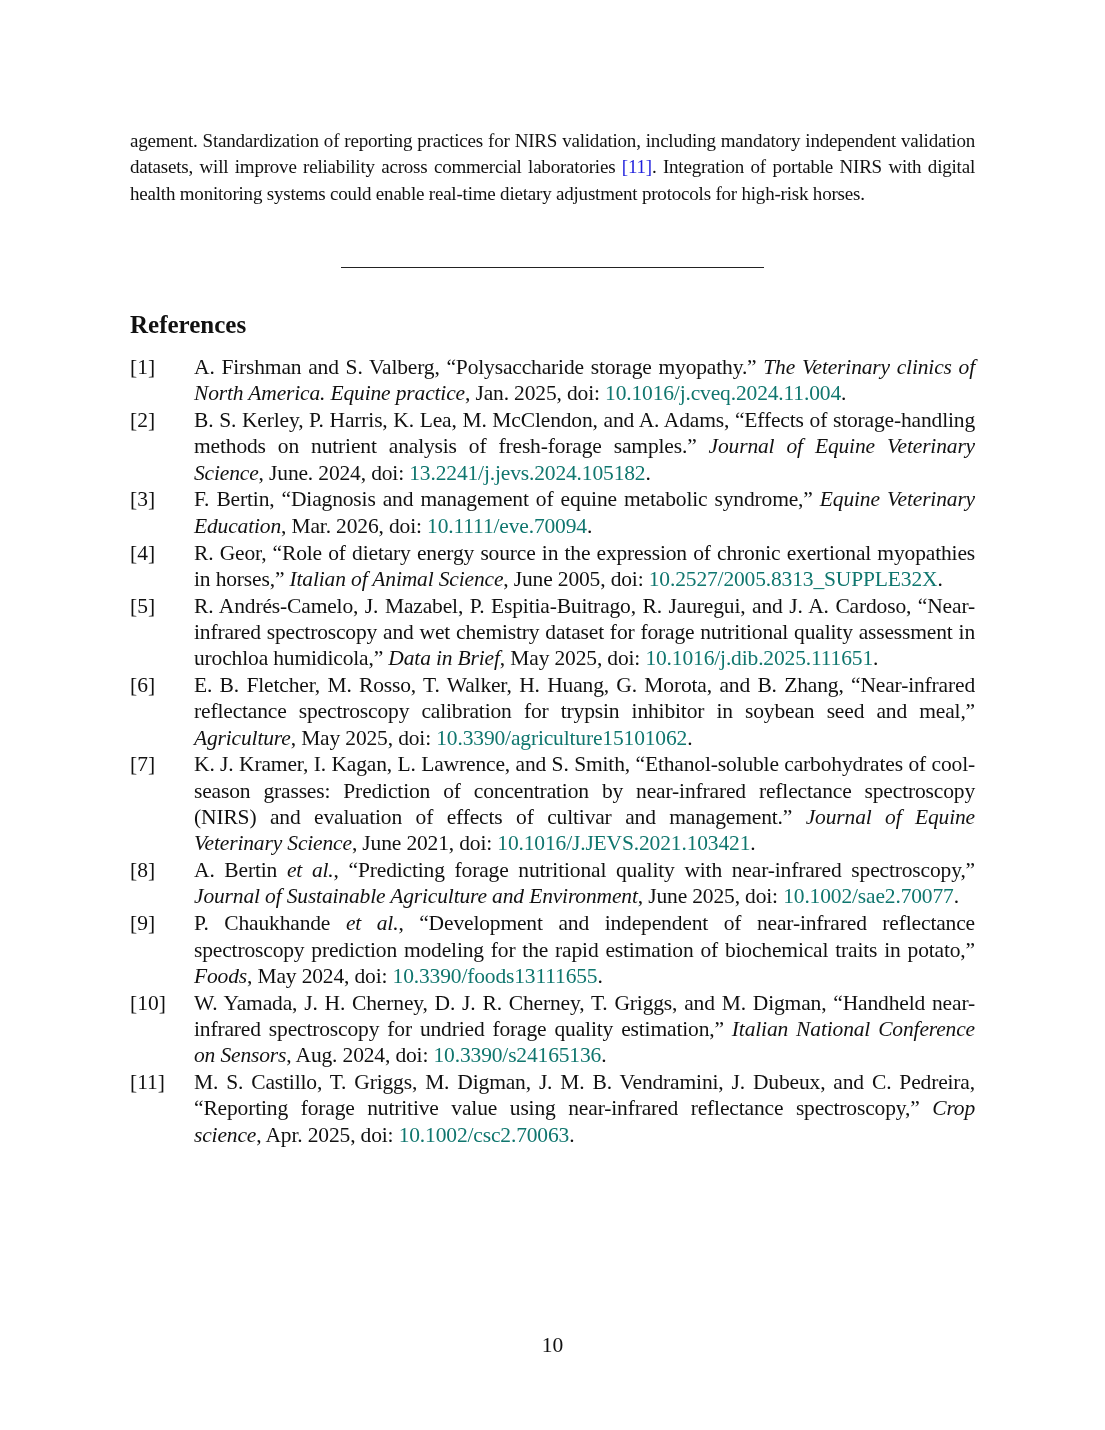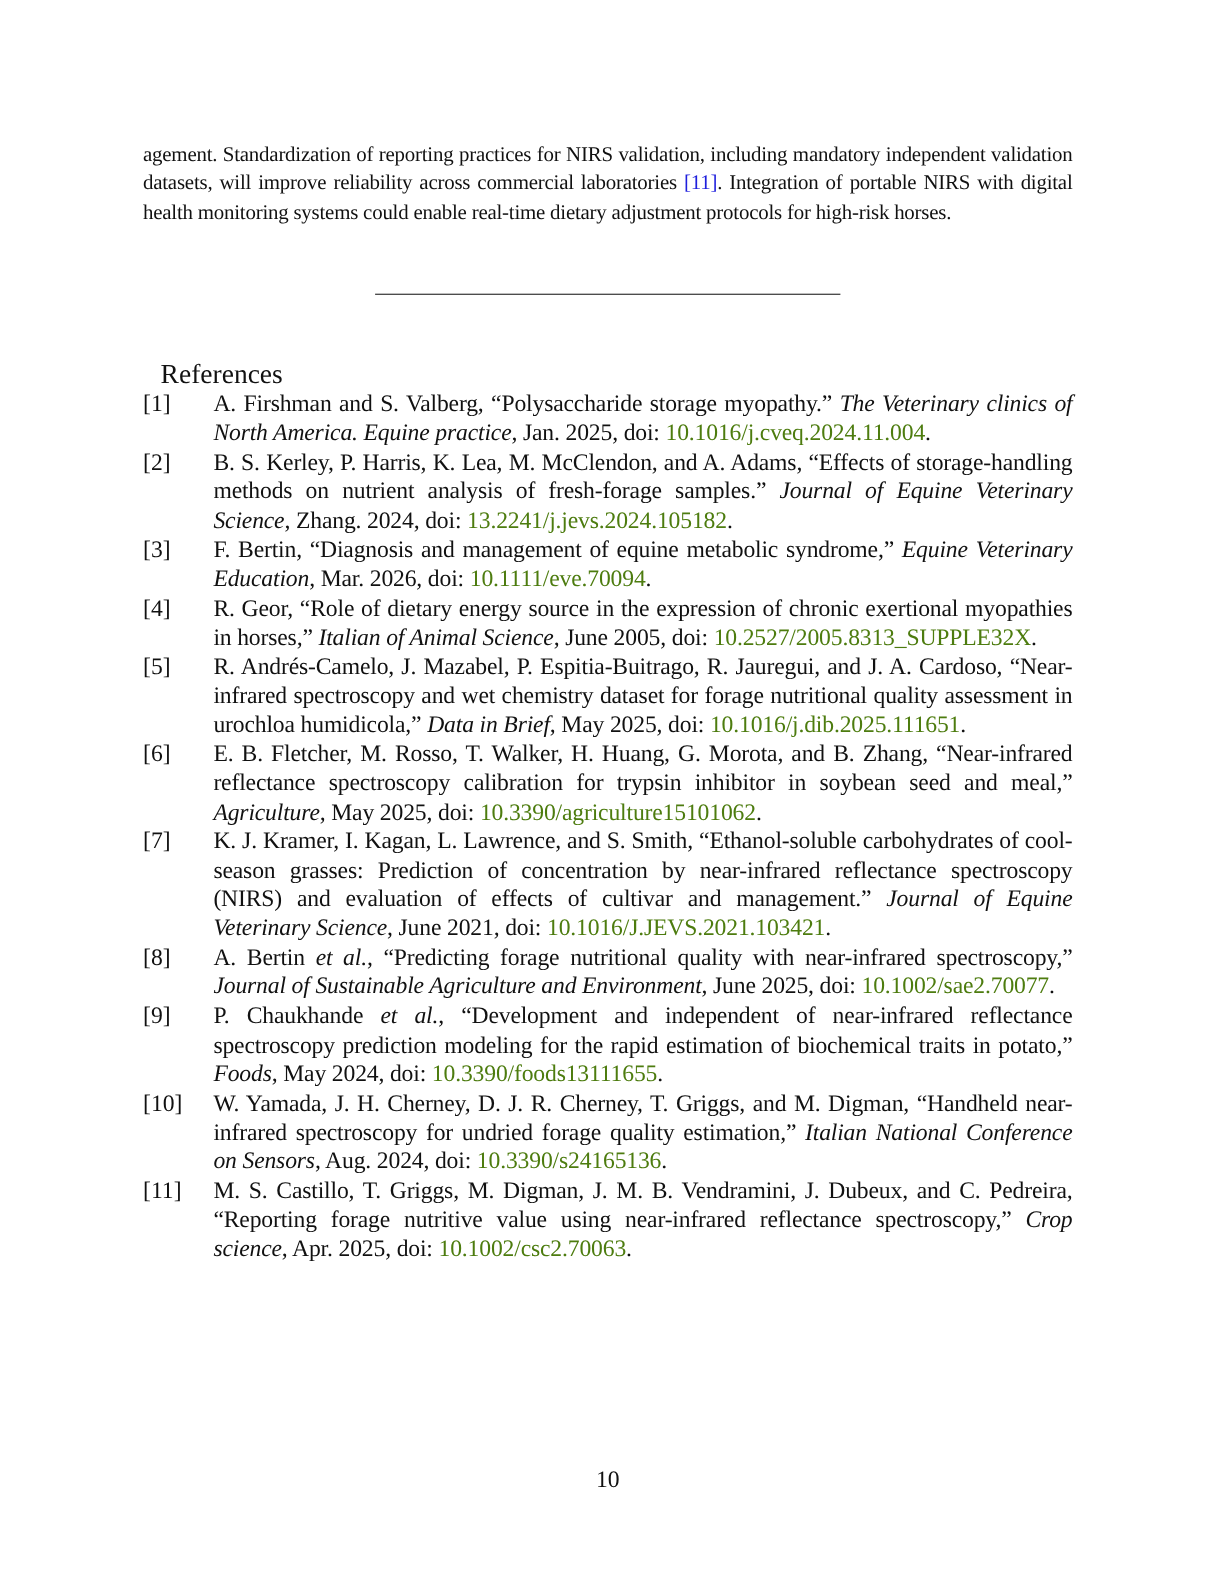--- a/index.html
+++ b/index.html
@@ -12,34 +12,34 @@
     .para {
       font-size: 19px; line-height: 26.3px; text-align: justify; margin: 0;
       letter-spacing: -0.2px;
     }
     .cite { color: #1f1fdd; }
     .rule {
       position: absolute; left: 341px; top: 267px; width: 423px; height: 0;
       border-top: 1.3px solid #222;
     }
     .refs-title {
-      position: absolute; left: 130px; top: 309px; margin: 16px;
-      font-size: 25px; font-weight: normal; line-height: 32px;
+      position: absolute; left: 130px; top: 309px; margin: 0;
+      font-size: 25px; font-weight: bold; line-height: 32px;
     }
     .refs {
       position: absolute; left: 130px; top: 354px; width: 845px;
       margin: 0; padding: 0; list-style: none;
     }
     .ref {
       display: flex; font-size: 21.5px; line-height: 26.3px; margin-bottom: 0.5px;
     }
     .ref-num { width: 64px; flex: none; }
     .ref-body { flex: 1; text-align: justify; letter-spacing: -0.15px; }
     .ref-body i { font-style: italic; }
-    .doi { color: #4d7c0f; }
+    .doi { color: #0f766e; }
     .page-num {
       position: absolute; top: 1333px; left: 0; width: 1105px; text-align: center;
       font-size: 21.5px;
     }
   </style>
 </head>
 <body>
 
 <div class="page">
   <p class="para"><span>agement. Standardization of reporting practices for NIRS validation, including mandatory independent validation datasets, will improve reliability across commercial laboratories </span><a class="cite">[11]</a><span>. Integration of portable NIRS with digital health monitoring systems could enable real-time dietary adjustment protocols for high-risk horses.</span></p>
@@ -49,21 +49,21 @@
 
 <h2 class="refs-title">References</h2>
 
 <ol class="refs">
   <li class="ref">
     <span class="ref-num">[1]</span>
     <span class="ref-body"><span>A. Firshman and S. Valberg, “Polysaccharide storage myopathy.” </span><i>The Veterinary clinics of North America. Equine practice</i><span>, Jan. 2025, doi: </span><a class="doi">10.1016/j.cveq.2024.11.004</a>.</span>
   </li>
   <li class="ref">
     <span class="ref-num">[2]</span>
-    <span class="ref-body"><span>B. S. Kerley, P. Harris, K. Lea, M. McClendon, and A. Adams, “Effects of storage-handling methods on nutrient analysis of fresh-forage samples.” </span><i>Journal of Equine Veterinary Science</i><span>, Zhang. 2024, doi: </span><a class="doi">13.2241/j.jevs.2024.105182</a>.</span>
+    <span class="ref-body"><span>B. S. Kerley, P. Harris, K. Lea, M. McClendon, and A. Adams, “Effects of storage-handling methods on nutrient analysis of fresh-forage samples.” </span><i>Journal of Equine Veterinary Science</i><span>, June. 2024, doi: </span><a class="doi">13.2241/j.jevs.2024.105182</a>.</span>
   </li>
   <li class="ref">
     <span class="ref-num">[3]</span>
     <span class="ref-body"><span>F. Bertin, “Diagnosis and management of equine metabolic syndrome,” </span><i>Equine Veterinary Education</i><span>, Mar. 2026, doi: </span><a class="doi">10.1111/eve.70094</a>.</span>
   </li>
   <li class="ref">
     <span class="ref-num">[4]</span>
     <span class="ref-body"><span>R. Geor, “Role of dietary energy source in the expression of chronic exertional myopathies in horses,” </span><i>Italian of Animal Science</i><span>, June 2005, doi: </span><a class="doi">10.2527/2005.8313_SUPPLE32X</a>.</span>
   </li>
   <li class="ref">

